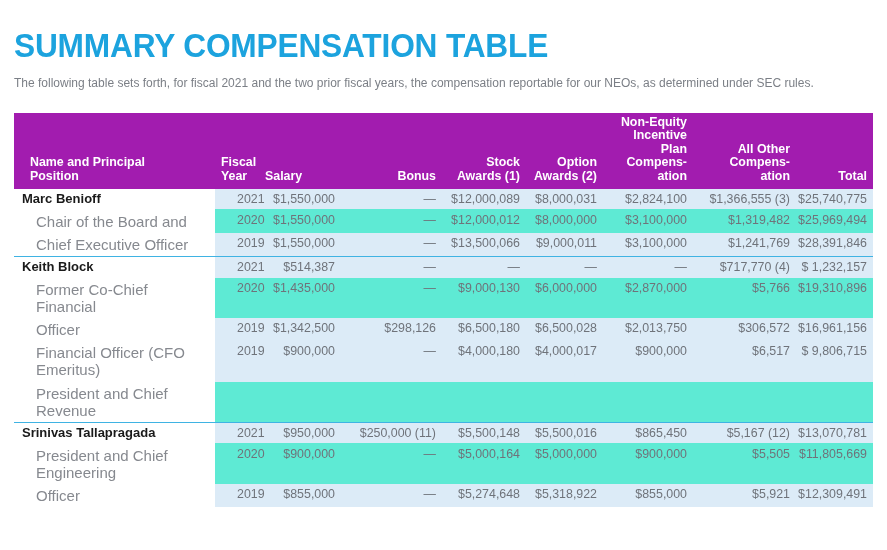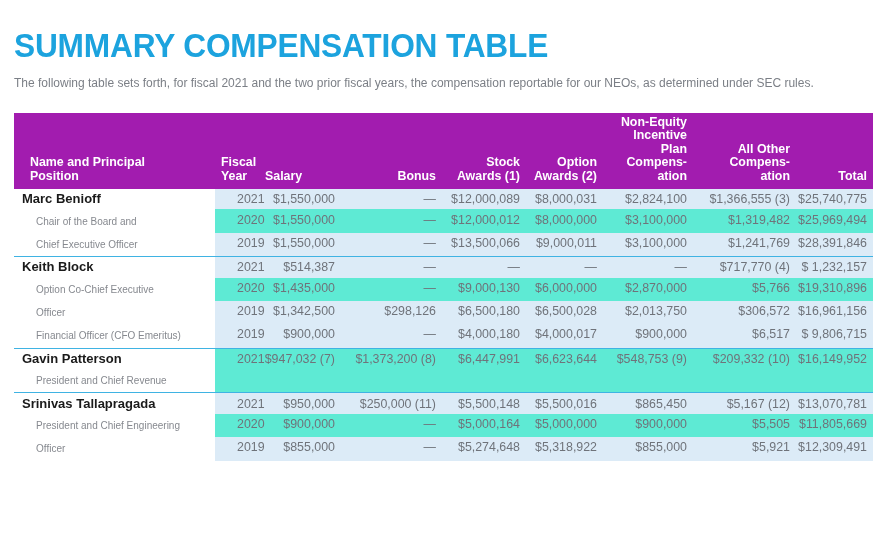--- a/index.html
+++ b/index.html
@@ -131,21 +131,21 @@
 
   
   .neo-name {
     color: #1a1a1a;
     font-weight: bold;
     font-size: 13px;
   }
   .neo-title {
     display: block;
     color: #86898f;
-    font-size: 10px;
+    font-size: 15px;
     line-height: 17px;
     padding-left: 14px;
   }
 
   
   tr.shaded td:not(.cell-name) { background: #DCEBF7; }
   tr.plain  td:not(.cell-name) { background: #5eead4; }
 
   
   tr.block-start > td { border-top: 1.6px solid #3FB3E3; }
@@ -243,21 +243,21 @@
           <td>$514,387</td>
           <td>—</td>
           <td>—</td>
           <td>—</td>
           <td>—</td>
           <td>$717,770 (4)</td>
           <td>$ 1,232,157</td>
         </tr>
         <tr class="plain">
           <td class="cell-name">
-            <span class="neo-title">Option Co-Chief Executive</span>
+            <span class="neo-title">Former Co-Chief Financial</span>
           </td>
           <td class="cell-year">2020</td>
           <td>$1,435,000</td>
           <td>—</td>
           <td>$9,000,130</td>
           <td>$6,000,000</td>
           <td>$2,870,000</td>
           <td>$5,766</td>
           <td>$19,310,896</td>
         </tr>
@@ -279,31 +279,20 @@
             <span class="neo-title">Financial Officer (CFO Emeritus)</span>
           </td>
           <td class="cell-year">2019</td>
           <td>$900,000</td>
           <td>—</td>
           <td>$4,000,180</td>
           <td>$4,000,017</td>
           <td>$900,000</td>
           <td>$6,517</td>
           <td>$ 9,806,715</td>
-        </tr>
-        <tr class="plain block-start">
-          <td class="cell-name"><span class="neo-name">Gavin Patterson</span></td>
-          <td class="cell-year">2021</td>
-          <td>$947,032 (7)</td>
-          <td>$1,373,200 (8)</td>
-          <td>$6,447,991</td>
-          <td>$6,623,644</td>
-          <td>$548,753 (9)</td>
-          <td>$209,332 (10)</td>
-          <td>$16,149,952</td>
         </tr>
         <tr class="plain empty-row">
           <td class="cell-name">
             <span class="neo-title">President and Chief Revenue</span>
           </td>
           <td class="cell-year">&nbsp;</td>
           <td>&nbsp;</td>
           <td>&nbsp;</td>
           <td>&nbsp;</td>
           <td>&nbsp;</td>

